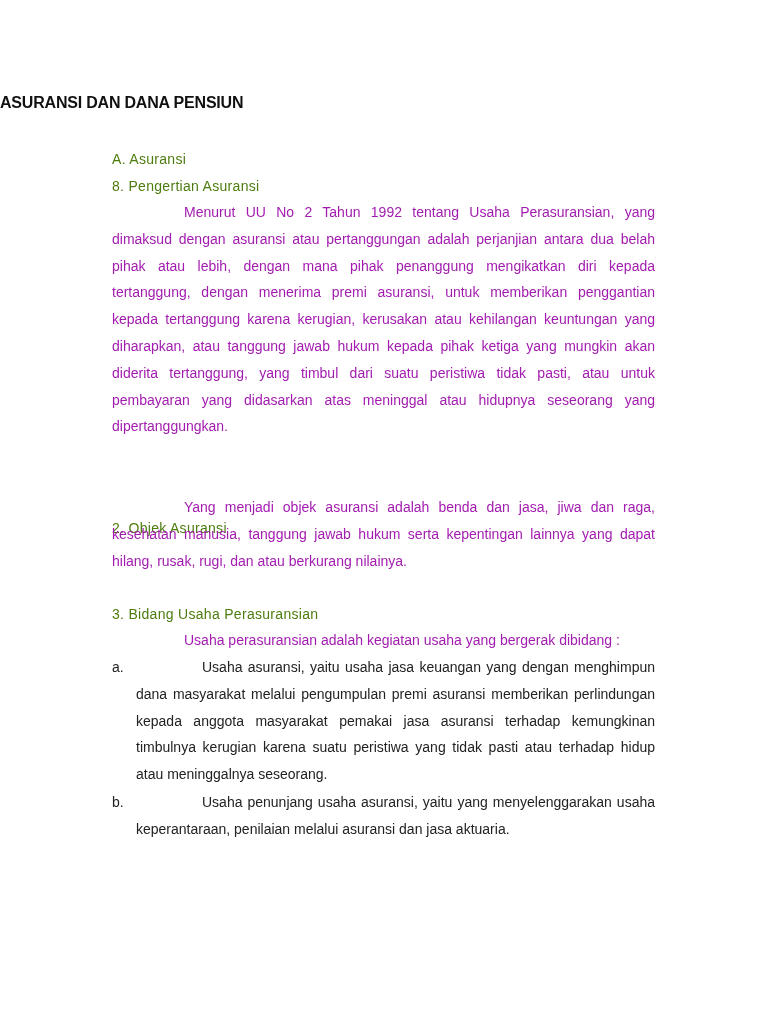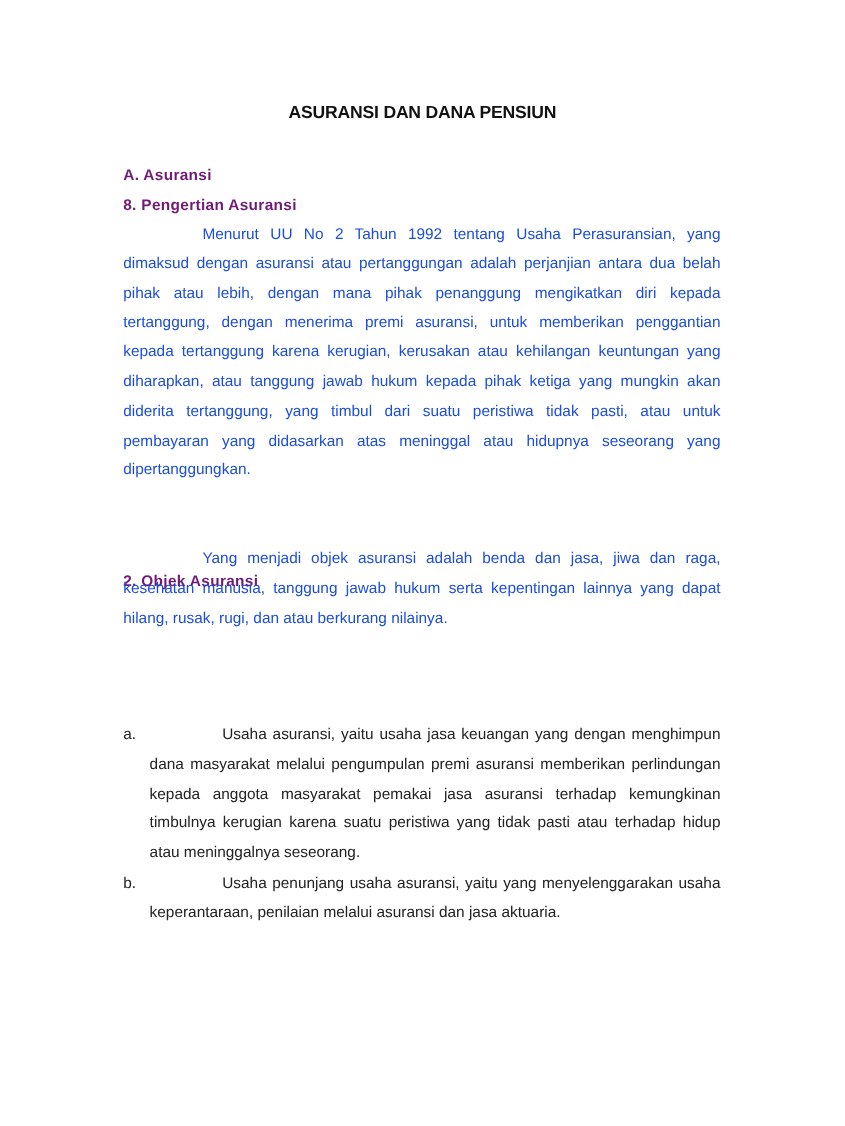--- a/index.html
+++ b/index.html
@@ -1,24 +1,24 @@
 <!DOCTYPE html>
 <html><head>
 <meta charset="utf-8">
 <style>
   html, body { margin: 0; padding: 0; background: #ffffff; }
   body { width: 768px; height: 1024px; position: relative; overflow: hidden;
          font-family: "Liberation Sans", sans-serif; color: #1a1a1a; }
   .page { position: absolute; left: 0; top: 0; width: 768px; height: 1024px; }
-  .title { position: absolute; top: 94px; left: 0; width: 768px; text-align: center;
+  .title { position: absolute; top: 94px; left: 0; width: 768px; 
            font-weight: bold; font-size: 16px; letter-spacing: -0.2px; color: #111; }
-  .h { position: absolute; left: 112px; font-weight: bold; font-size: 14px; color: #701a75;
+  .h { position: absolute; left: 112px; font-weight: normal; font-size: 14px; color: #4d7c0f;
        letter-spacing: 0.3px; }
   .para { position: absolute; left: 112px; width: 543px; font-size: 14px;
-          line-height: 26.8px; text-align: justify; text-align-last: left; color: #1d4ed8; }
+          line-height: 26.8px; text-align: justify; text-align-last: left; color: #a21caf; }
   .para .indent { display: inline-block; width: 72px; }
   .item { position: absolute; left: 112px; width: 543px; font-size: 14px; line-height: 26.8px; color: #222; }
   .item .marker { position: absolute; left: 0; top: 0; }
   .item .body { margin-left: 24px; text-align: justify; text-align-last: left; }
   .item .body .indent { display: inline-block; width: 66px; }
 </style>
 </head>
 <body>
 
 <div class="page">
@@ -26,20 +26,22 @@
   <div class="title">ASURANSI DAN DANA PENSIUN</div>
 
   <div class="h" style="top:151px;">A. Asuransi</div>
 
   <div class="h" style="top:178px;">8.  Pengertian Asuransi</div>
   <div class="para" style="top:199px;"><span class="indent"></span><span>Menurut UU No 2 Tahun 1992 tentang Usaha Perasuransian, yang dimaksud dengan asuransi atau pertanggungan adalah perjanjian antara dua belah pihak atau lebih, dengan mana pihak penanggung mengikatkan diri kepada tertanggung, dengan menerima premi asuransi, untuk memberikan penggantian kepada tertanggung karena kerugian, kerusakan atau kehilangan keuntungan yang diharapkan, atau tanggung jawab hukum kepada pihak ketiga yang mungkin akan diderita tertanggung, yang timbul dari suatu peristiwa tidak pasti, atau untuk pembayaran yang didasarkan atas meninggal atau hidupnya seseorang yang dipertanggungkan.</span></div>
 
   <div class="h" style="top:472px;margin-top:48px;">2. Objek Asuransi</div>
   <div class="para" style="top:494px;"><span class="indent"></span><span>Yang menjadi objek asuransi adalah benda dan jasa, jiwa dan raga, kesehatan manusia, tanggung jawab hukum serta kepentingan lainnya yang dapat hilang, rusak, rugi, dan atau berkurang nilainya.</span></div>
 
+  <div class="h" style="top:606px;">3. Bidang Usaha Perasuransian</div>
+  <div class="para" style="top:627px;"><span class="indent"></span><span>Usaha perasuransian adalah kegiatan usaha yang bergerak dibidang :</span></div>
 
   <div class="item" style="top:654px;">
     <span class="marker">a.</span>
     <div class="body"><span class="indent"></span><span>Usaha asuransi, yaitu usaha jasa keuangan yang dengan menghimpun dana masyarakat melalui pengumpulan premi asuransi memberikan perlindungan kepada anggota masyarakat pemakai jasa asuransi terhadap kemungkinan timbulnya kerugian karena suatu peristiwa yang tidak pasti atau terhadap hidup atau meninggalnya seseorang.</span></div>
   </div>
 
   <div class="item" style="top:789px;">
     <span class="marker">b.</span>
     <div class="body"><span class="indent"></span><span>Usaha penunjang usaha asuransi, yaitu yang menyelenggarakan usaha keperantaraan, penilaian melalui asuransi dan jasa aktuaria.</span></div>
   </div>

